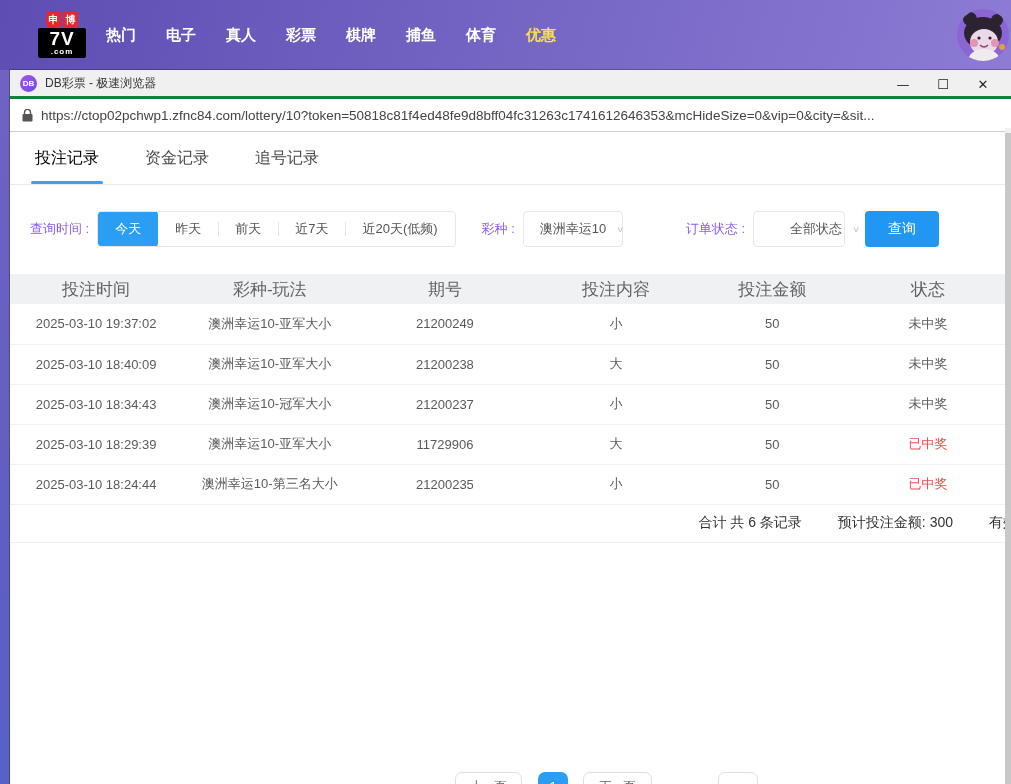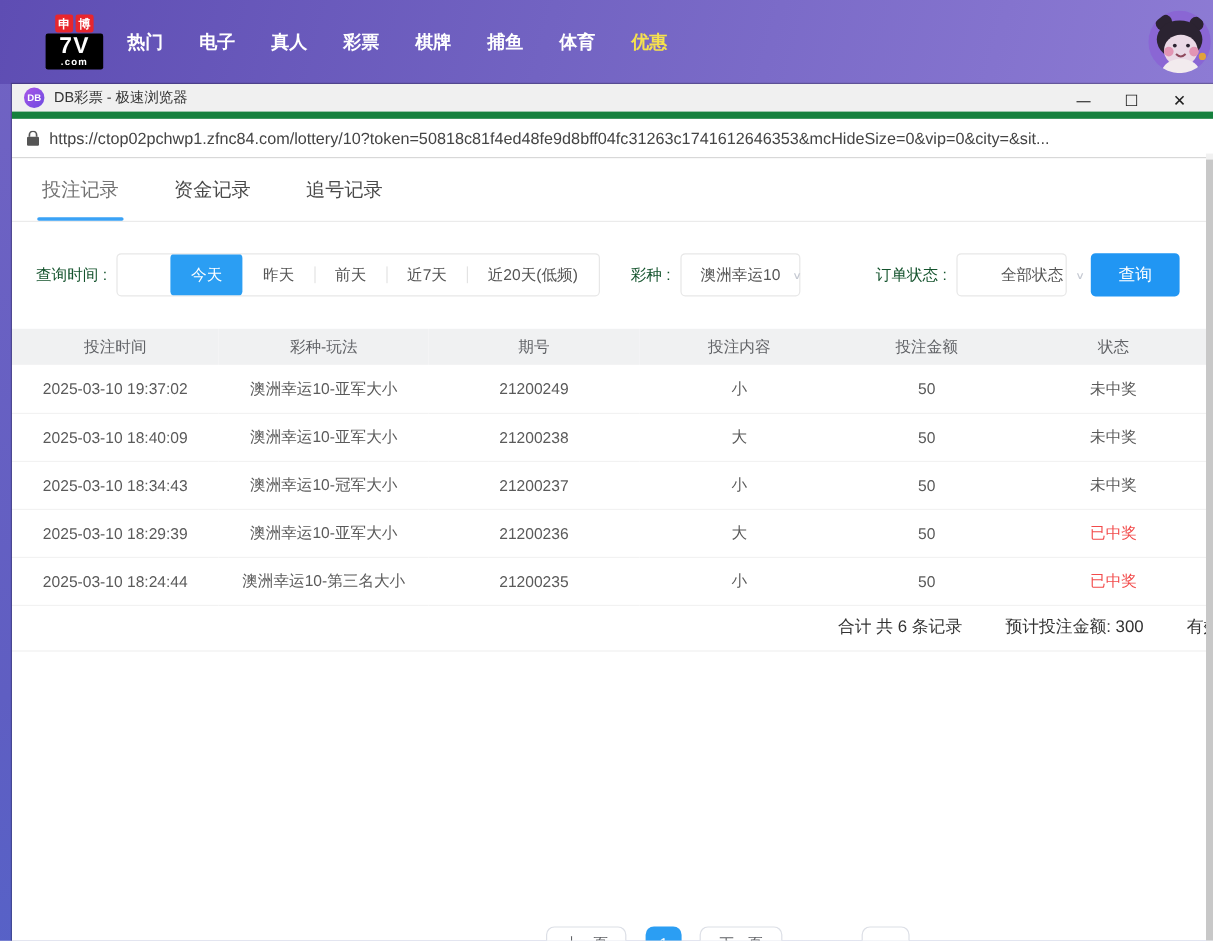--- a/index.html
+++ b/index.html
@@ -37,21 +37,21 @@
     position:absolute; right:2px; top:9px; width:52px; height:52px; border-radius:50%;
     overflow:hidden; cursor:pointer; background:#8a6fd8;
   }
 
   
   .window {
     position:absolute; left:10px; top:70px; width:1001px; height:714px;
     background:#fff; box-shadow:0 0 0 1px rgba(0,0,0,.25); overflow:hidden;
   }
   .titlebar {
-    height:29px; background:#f0f0f0; border-bottom:6px solid #15803d;
+    height:29px; background:#f0f0f0; border-bottom:3px solid #15803d;
     display:flex; align-items:center; padding:0 10px; position:relative;
   }
   .favicon {
     width:17px; height:17px; border-radius:50%;
     background:linear-gradient(135deg,#a855e8,#6d4be0);
     color:#fff; font-size:8px; font-weight:bold;
     display:flex; align-items:center; justify-content:center;
   }
   .win-title { font-size:12px; color:#333; margin-left:8px; }
   .win-controls { position:absolute; right:8px; top:0; height:29px; display:flex; }
@@ -70,34 +70,34 @@
   .content { position:relative; height:656px; background:#fff; }
 
   .tabs {
     height:53px; border-bottom:1px solid #ebebeb;
     display:flex; align-items:stretch; padding-left:25px; gap:46px;
   }
   .tab {
     font-size:16px; color:#4a4a4a; cursor:pointer; position:relative;
     display:flex; align-items:center;
   }
-  .tab.active { color:#737373; }
+  .tab.active { color:#000000; }
   .tab.active::after {
     content:""; position:absolute; left:-4px; right:-4px; bottom:0;
     height:3px; border-radius:2px; background:#3aa2f6;
   }
 
   .filters {
     margin-top:26px; display:flex; align-items:center; padding-left:20px;
     height:36px;
   }
-  .f-label { font-size:13px; color:#14532d; white-space:nowrap; }
+  .f-label { font-size:13px; color:#8b5cf6; white-space:nowrap; }
   .time-group {
     display:inline-flex; align-items:center; height:36px; margin-left:8px;
-    border:1px solid #e7e7e7; border-radius:4px; background:#fff; overflow:hidden;padding-left:44px;
+    border:1px solid #e7e7e7; border-radius:4px; background:#fff; overflow:hidden;
   }
   .time-opt {
     padding:0 17px; line-height:34px; font-size:13px; color:#555;
     cursor:pointer; position:relative; white-space:nowrap;
   }
   .time-opt.active {
     background:#2b9ef3; color:#fff; line-height:36px; border-radius:4px; margin:-1px 0;
   }
   .time-opt.sep::before {
     content:""; position:absolute; left:0; top:10px; width:1px; height:14px; background:#e3e3e3;
@@ -112,21 +112,21 @@
   .search-btn {
     margin-left:20px; width:74px; height:36px; background:#2196f3; color:#fff;
     font-size:14px; border:none; border-radius:4px; cursor:pointer;
   }
 
   table.records { width:100%; border-collapse:collapse; margin-top:27px; table-layout:fixed; }
   .records col:nth-child(1){width:17.2%} .records col:nth-child(2){width:17.5%}
   .records col:nth-child(3){width:17.5%} .records col:nth-child(4){width:16.7%}
   .records col:nth-child(5){width:14.5%} .records col:nth-child(6){width:16.6%}
   .records th {
-    background:#f0f1f2; height:30px; font-size:13px; color:#606266;
+    background:#f0f1f2; height:30px; font-size:17px; color:#606266;
     font-weight:normal; text-align:center;
   }
   .records td {
     height:40px; border-bottom:1px solid #f2f2f2; font-size:13px; color:#5a5a5a;
     text-align:center; white-space:nowrap; overflow:hidden;
   }
   .records td.won { color:#f24b4b; }
 
   .summary {
     height:38px; border-bottom:1px solid #f0f0f0; display:flex; align-items:center;
@@ -290,21 +290,21 @@
     <td>2025-03-10 18:34:43</td>
     <td>澳洲幸运10-冠军大小</td>
     <td>21200237</td>
     <td>小</td>
     <td>50</td>
     <td>未中奖</td>
   </tr>
           <tr>
     <td>2025-03-10 18:29:39</td>
     <td>澳洲幸运10-亚军大小</td>
-    <td>21200236</td>
+    <td>11729906</td>
     <td>大</td>
     <td>50</td>
     <td class="won">已中奖</td>
   </tr>
           <tr>
     <td>2025-03-10 18:24:44</td>
     <td>澳洲幸运10-第三名大小</td>
     <td>21200235</td>
     <td>小</td>
     <td>50</td>

